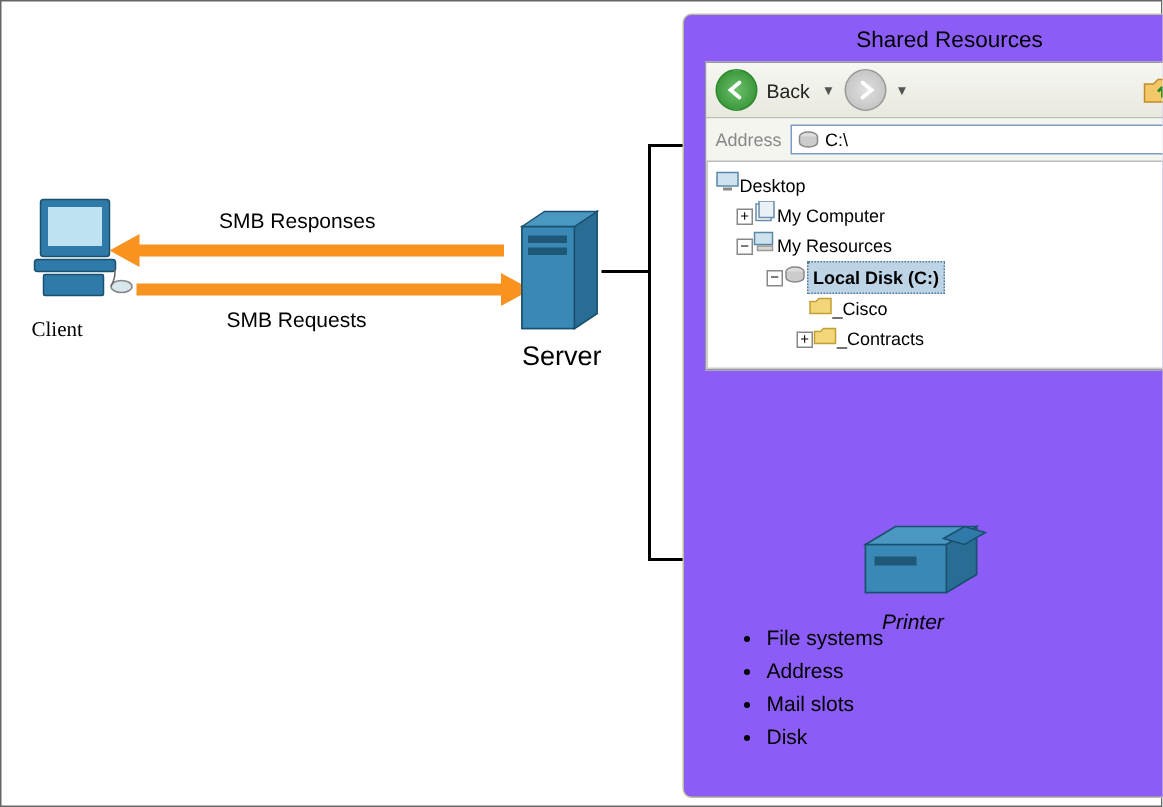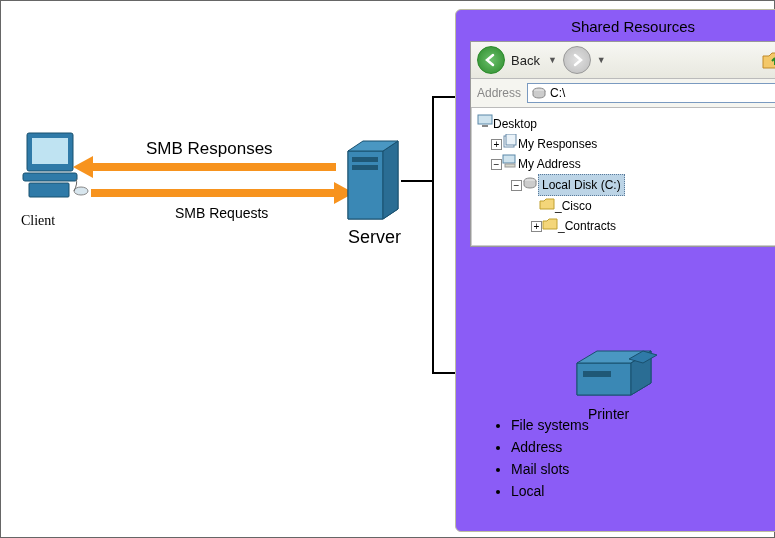--- a/index.html
+++ b/index.html
@@ -48,28 +48,27 @@
     left: 347px;
     top: 226px;
     font-size: 18px;
   }
 
   
   .smb-resp-label {
     position: absolute;
     left: 145px;
     top: 138px;
-    font-size: 17px;
+    font-size: 14px;
   }
   .smb-req-label {
     position: absolute;
     left: 150px;
     top: 204px;
     font-size: 14px;
-    margin-left: 24px;
   }
 
   
   .arrow {
     position: absolute;
     height: 8px;
     background: #f7931e;
   }
   .arrow.resp {
     left: 90px;
@@ -193,36 +192,38 @@
     font-size: 10px;
     line-height: 9px;
     text-align: center;
     background: #fff;
     display: inline-block;
   }
   .sel {
     background: #bcd4e6;
     border: 1px dotted #5a7a9a;
     padding: 0 3px;
+    font-weight: bold;
   }
   .ficon { display: inline-block; width: 16px; text-align: center; }
 
   
   .printer-wrap {
     position: absolute;
     left: 570px;
     top: 340px;
     width: 90px;
     text-align: center;
   }
   .printer-label {
     position: absolute;
     left: 587px;
     top: 405px;
     font-size: 14px;
+    font-style: italic;
   }
 
   
   .bullets {
     position: absolute;
     left: 492px;
     top: 413px;
     font-size: 14px;
     line-height: 22px;
     margin: 0;
@@ -326,31 +327,31 @@
           <span>Desktop</span>
         </div>
         <div class="row ind1">
           <span class="exp">+</span>
           <span class="ficon">
             <svg width="16" height="14" viewBox="0 0 16 14">
                 <rect x="2" y="2" width="10" height="11" fill="#fff" stroke="#6a8caa"></rect>
                 <rect x="4" y="0" width="10" height="11" fill="#eaf2f8" stroke="#6a8caa"></rect>
               </svg>
           </span>
-          <span>My Responses</span>
+          <span>My Computer</span>
         </div>
         <div class="row ind1">
           <span class="exp">−</span>
           <span class="ficon">
             <svg width="16" height="14" viewBox="0 0 16 14">
                 <rect x="1" y="1" width="12" height="8" fill="#cfe3ee" stroke="#5a88a8"></rect>
                 <rect x="3" y="10" width="10" height="3" fill="#d8d8cc" stroke="#999"></rect>
               </svg>
           </span>
-          <span>My Address</span>
+          <span>My Resources</span>
         </div>
         <div class="row ind2">
           <span class="exp">−</span>
           <span class="ficon">
             <svg width="14" height="12" viewBox="0 0 14 12">
                 <ellipse cx="7" cy="4" rx="6" ry="3" fill="#ddd" stroke="#888"></ellipse>
                 <path d="M1 4 v4 a6 3 0 0 0 12 0 v-4" fill="#ccc" stroke="#888"></path>
               </svg>
           </span>
           <span class="sel">Local Disk (C:)</span>
@@ -385,16 +386,16 @@
       <rect x="12" y="30" width="28" height="6" fill="#1f5876"></rect>
       <polygon points="58,18 72,10 86,14 72,22" fill="#2f7aa8" stroke="#19506e"></polygon>
     </svg>
   </div>
   <div class="printer-label">Printer</div>
 
   <ul class="bullets">
     <li>File systems</li>
     <li>Address</li>
     <li>Mail slots</li>
-    <li>Local</li>
+    <li>Disk</li>
   </ul>
 
 </div>
 
 </body></html>

